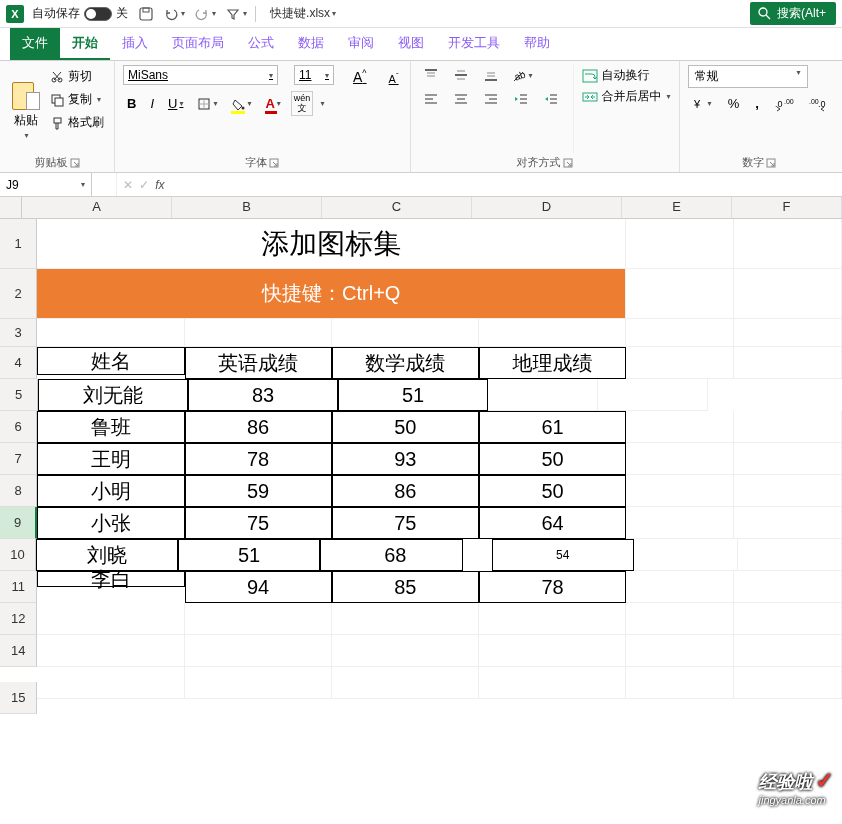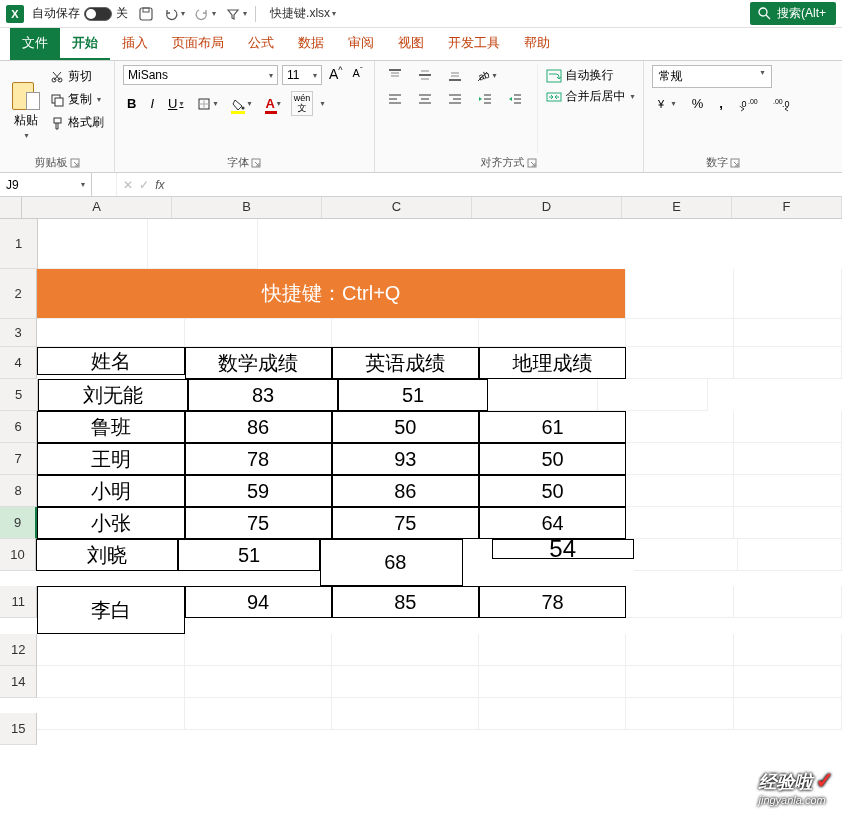--- a/index.html
+++ b/index.html
@@ -9,39 +9,39 @@
 .titlebar .x-icon { width: 18px; height: 18px; background: #107c41; color: #fff; display: flex; align-items: center; justify-content: center; font-weight: bold; font-size: 11px; border-radius: 2px; margin-right: 8px; }
 .titlebar .autosave { display: flex; align-items: center; gap: 4px; text-align: center; }
 .titlebar .toggle { width: 28px; height: 14px; border: 1px solid #666; border-radius: 7px; position: relative; background: #333; }
 .titlebar .toggle::after { content: ""; position: absolute; width: 10px; height: 10px; background: #fff; border-radius: 50%; top: 1px; left: 1px; }
 .titlebar .tool-icon { margin-left: 10px; display: flex; align-items: center; gap: 2px; color: #333; }
 .titlebar .sep { width: 1px; height: 16px; background: #ccc; margin: 0 8px; }
 .titlebar .filename { margin-left: 6px; color: #333; }
 .titlebar .search { margin-left: auto; background: #107c41; color: #fff; padding: 3px 10px 3px 8px; display: flex; align-items: center; gap: 6px; font-size: 12px; border-radius: 2px; }
 
 .tabs { display: flex; background: #fff; border-bottom: 1px solid #d0d0d0; padding-left: 10px; font-size: 13px; }
-.tabs .tab { padding: 6px 12px; cursor: pointer; color: #c2410c; }
+.tabs .tab { padding: 6px 12px; cursor: pointer; color: #8b5cf6; }
 .tabs .tab.file { background: #107c41; color: #fff; }
 .tabs .tab.active { border-bottom: 2px solid #107c41; color: #107c41; font-weight: 600; }
 
 .ribbon { display: flex; background: #fafafa; border-bottom: 1px solid #d0d0d0; height: 112px; }
 .group { border-right: 1px solid #e0e0e0; padding: 4px 8px 2px 8px; display: flex; flex-direction: column; justify-content: space-between; }
 .group-label { text-align: center; font-size: 11px; color: #555; padding-top: 2px; display: flex; justify-content: center; align-items: center; gap: 2px; }
 .group-body { display: flex; gap: 4px; flex: 1; }
 
 .paste-col { display: flex; flex-direction: column; align-items: center; justify-content: center; gap: 2px; padding: 0 4px; }
 .paste-icon { width: 28px; height: 32px; position: relative; }
 .paste-icon .board { position: absolute; width: 22px; height: 28px; border: 1px solid #b57b1f; background: #ffeaa7; top: 4px; left: 0; border-radius: 2px; }
 .paste-icon .paper { position: absolute; width: 14px; height: 18px; background: #fff; border: 1px solid #999; right: 0; bottom: 0; }
 .paste-label { font-size: 12px; }
 
 .cut-col { display: flex; flex-direction: column; gap: 4px; font-size: 12px; padding: 2px 0; }
 .cut-col .row { display: flex; align-items: center; gap: 4px; cursor: pointer; padding: 1px 2px; }
 
-.font-group .top-row { display: flex; gap: 4px; align-items: flex-start; margin-bottom: 6px; }
+.font-group .top-row { display: flex; gap: 16px; align-items: flex-end; margin-bottom: 6px; text-decoration: underline; }
 .font-select { border: 1px solid #bbb; background: #fff; font-size: 12px; padding: 2px 4px; width: 155px; display: flex; justify-content: space-between; align-items: center; }
 .size-select { border: 1px solid #bbb; background: #fff; font-size: 12px; padding: 2px 4px; width: 40px; display: flex; justify-content: space-between; align-items: center; }
 .aa { font-size: 14px; padding: 0 3px; cursor: pointer; }
 .font-group .bot-row { display: flex; gap: 6px; align-items: center; font-size: 13px; }
 .btn-icon { padding: 2px 4px; cursor: pointer; display: flex; align-items: center; gap: 1px; position: relative; }
 
 .align-group .top-row, .align-group .bot-row { display: flex; gap: 6px; margin-bottom: 4px; }
 .align-btn svg { display: block; }
 
 .merge-col { display: flex; flex-direction: column; gap: 4px; font-size: 12px; padding: 2px 0; }
@@ -406,20 +406,21 @@
         <div class="colhdr" style="width: 150px;">B</div>
         <div class="colhdr" style="width: 150px;">C</div>
         <div class="colhdr" style="width: 150px;">D</div>
         <div class="colhdr" style="width: 110px;">E</div>
         <div class="colhdr" style="width: 110px;">F</div>
       </div>
   </div>
   <div class="grid-body" id="grid-body">
       <div class="grow title-row">
         <div class="rowhdr" style="height: 50px;">1</div>
+        <div class="cell " style="width: 600px; height: 50px; font-size: 28px;">添加图标集</div>
         <div class="cell " style="width: 110px; height: 50px;"></div>
         <div class="cell " style="width: 110px; height: 50px;"></div>
       </div>
       <div class="grow subtitle-row">
         <div class="rowhdr" style="height: 50px;">2</div>
         <div class="cell " style="width: 600px; height: 50px; background: rgb(237, 125, 49); color: rgb(255, 255, 255);">快捷键：Ctrl+Q</div>
         <div class="cell " style="width: 110px; height: 50px;"></div>
         <div class="cell " style="width: 110px; height: 50px;"></div>
       </div>
       <div class="grow">
@@ -427,22 +428,22 @@
         <div class="cell " style="width: 150px; height: 28px;"></div>
         <div class="cell " style="width: 150px; height: 28px;"></div>
         <div class="cell " style="width: 150px; height: 28px;"></div>
         <div class="cell " style="width: 150px; height: 28px;"></div>
         <div class="cell " style="width: 110px; height: 28px;"></div>
         <div class="cell " style="width: 110px; height: 28px;"></div>
       </div>
       <div class="grow">
         <div class="rowhdr" style="height: 32px;">4</div>
         <div class="cell " style="width: 150px; height: 28px; border: 1.5px solid rgb(0, 0, 0); font-size: 20px;">姓名</div>
+        <div class="cell " style="width: 150px; height: 32px; border: 1.5px solid rgb(0, 0, 0); font-size: 20px;">英语成绩</div>
         <div class="cell " style="width: 150px; height: 32px; border: 1.5px solid rgb(0, 0, 0); font-size: 20px;">数学成绩</div>
-        <div class="cell " style="width: 150px; height: 32px; border: 1.5px solid rgb(0, 0, 0); font-size: 20px;">英语成绩</div>
         <div class="cell " style="width: 150px; height: 32px; border: 1.5px solid rgb(0, 0, 0); font-size: 20px;">地理成绩</div>
         <div class="cell " style="width: 110px; height: 32px;"></div>
         <div class="cell " style="width: 110px; height: 32px;"></div>
       </div>
       <div class="grow">
         <div class="rowhdr" style="height: 32px;">5</div>
         <div class="cell " style="width: 150px; height: 32px; border: 1.5px solid rgb(0, 0, 0); font-size: 20px;">刘无能</div>
         <div class="cell " style="width: 150px; height: 32px; border: 1.5px solid rgb(0, 0, 0); font-size: 20px;">83</div>
         <div class="cell " style="width: 150px; height: 32px; border: 1.5px solid rgb(0, 0, 0); font-size: 20px;">51</div>
         <div class="cell " style="width: 110px; height: 32px;"></div>
@@ -481,28 +482,28 @@
         <div class="cell " style="width: 150px; height: 32px; border: 1.5px solid rgb(0, 0, 0); font-size: 20px;">75</div>
         <div class="cell " style="width: 150px; height: 32px; border: 1.5px solid rgb(0, 0, 0); font-size: 20px;">75</div>
         <div class="cell " style="width: 150px; height: 32px; border: 1.5px solid rgb(0, 0, 0); font-size: 20px;">64</div>
         <div class="cell " style="width: 110px; height: 32px;"></div>
         <div class="cell " style="width: 110px; height: 32px;"></div>
       </div>
       <div class="grow">
         <div class="rowhdr" style="height: 32px;">10</div>
         <div class="cell " style="width: 150px; height: 32px; border: 1.5px solid rgb(0, 0, 0); font-size: 20px;">刘晓</div>
         <div class="cell " style="width: 150px; height: 32px; border: 1.5px solid rgb(0, 0, 0); font-size: 20px;">51</div>
-        <div class="cell " style="width: 150px; height: 47px; border: 1.5px solid rgb(0, 0, 0); font-size: 20px; padding-left: 8px;">68</div>
-        <div class="cell " style="width: 150px; height: 20px; border: 1.5px solid rgb(0, 0, 0); font-size: 24px; margin-left: 29px;">54</div>
+        <div class="cell " style="width: 150px; height: 32px; border: 1.5px solid rgb(0, 0, 0); font-size: 20px; padding-left: 8px;">68</div>
+        <div class="cell " style="width: 150px; height: 32px; border: 1.5px solid rgb(0, 0, 0); font-size: 12px; margin-left: 29px;">54</div>
         <div class="cell " style="width: 110px; height: 32px;"></div>
         <div class="cell " style="width: 110px; height: 32px;"></div>
       </div>
       <div class="grow">
         <div class="rowhdr" style="height: 32px;">11</div>
-        <div class="cell " style="width: 150px; height: 48px; border: 1.5px solid rgb(0, 0, 0); font-size: 20px;">李白</div>
+        <div class="cell " style="width: 150px; height: 16px; border: 1.5px solid rgb(0, 0, 0); font-size: 20px;">李白</div>
         <div class="cell " style="width: 150px; height: 32px; border: 1.5px solid rgb(0, 0, 0); font-size: 20px;">94</div>
         <div class="cell " style="width: 150px; height: 32px; border: 1.5px solid rgb(0, 0, 0); font-size: 20px;">85</div>
         <div class="cell " style="width: 150px; height: 32px; border: 1.5px solid rgb(0, 0, 0); font-size: 20px;">78</div>
         <div class="cell " style="width: 110px; height: 32px;"></div>
         <div class="cell " style="width: 110px; height: 32px;"></div>
       </div>
       <div class="grow">
         <div class="rowhdr" style="height: 32px;">12</div>
         <div class="cell " style="width: 150px; height: 32px;"></div>
         <div class="cell " style="width: 150px; height: 32px;"></div>

